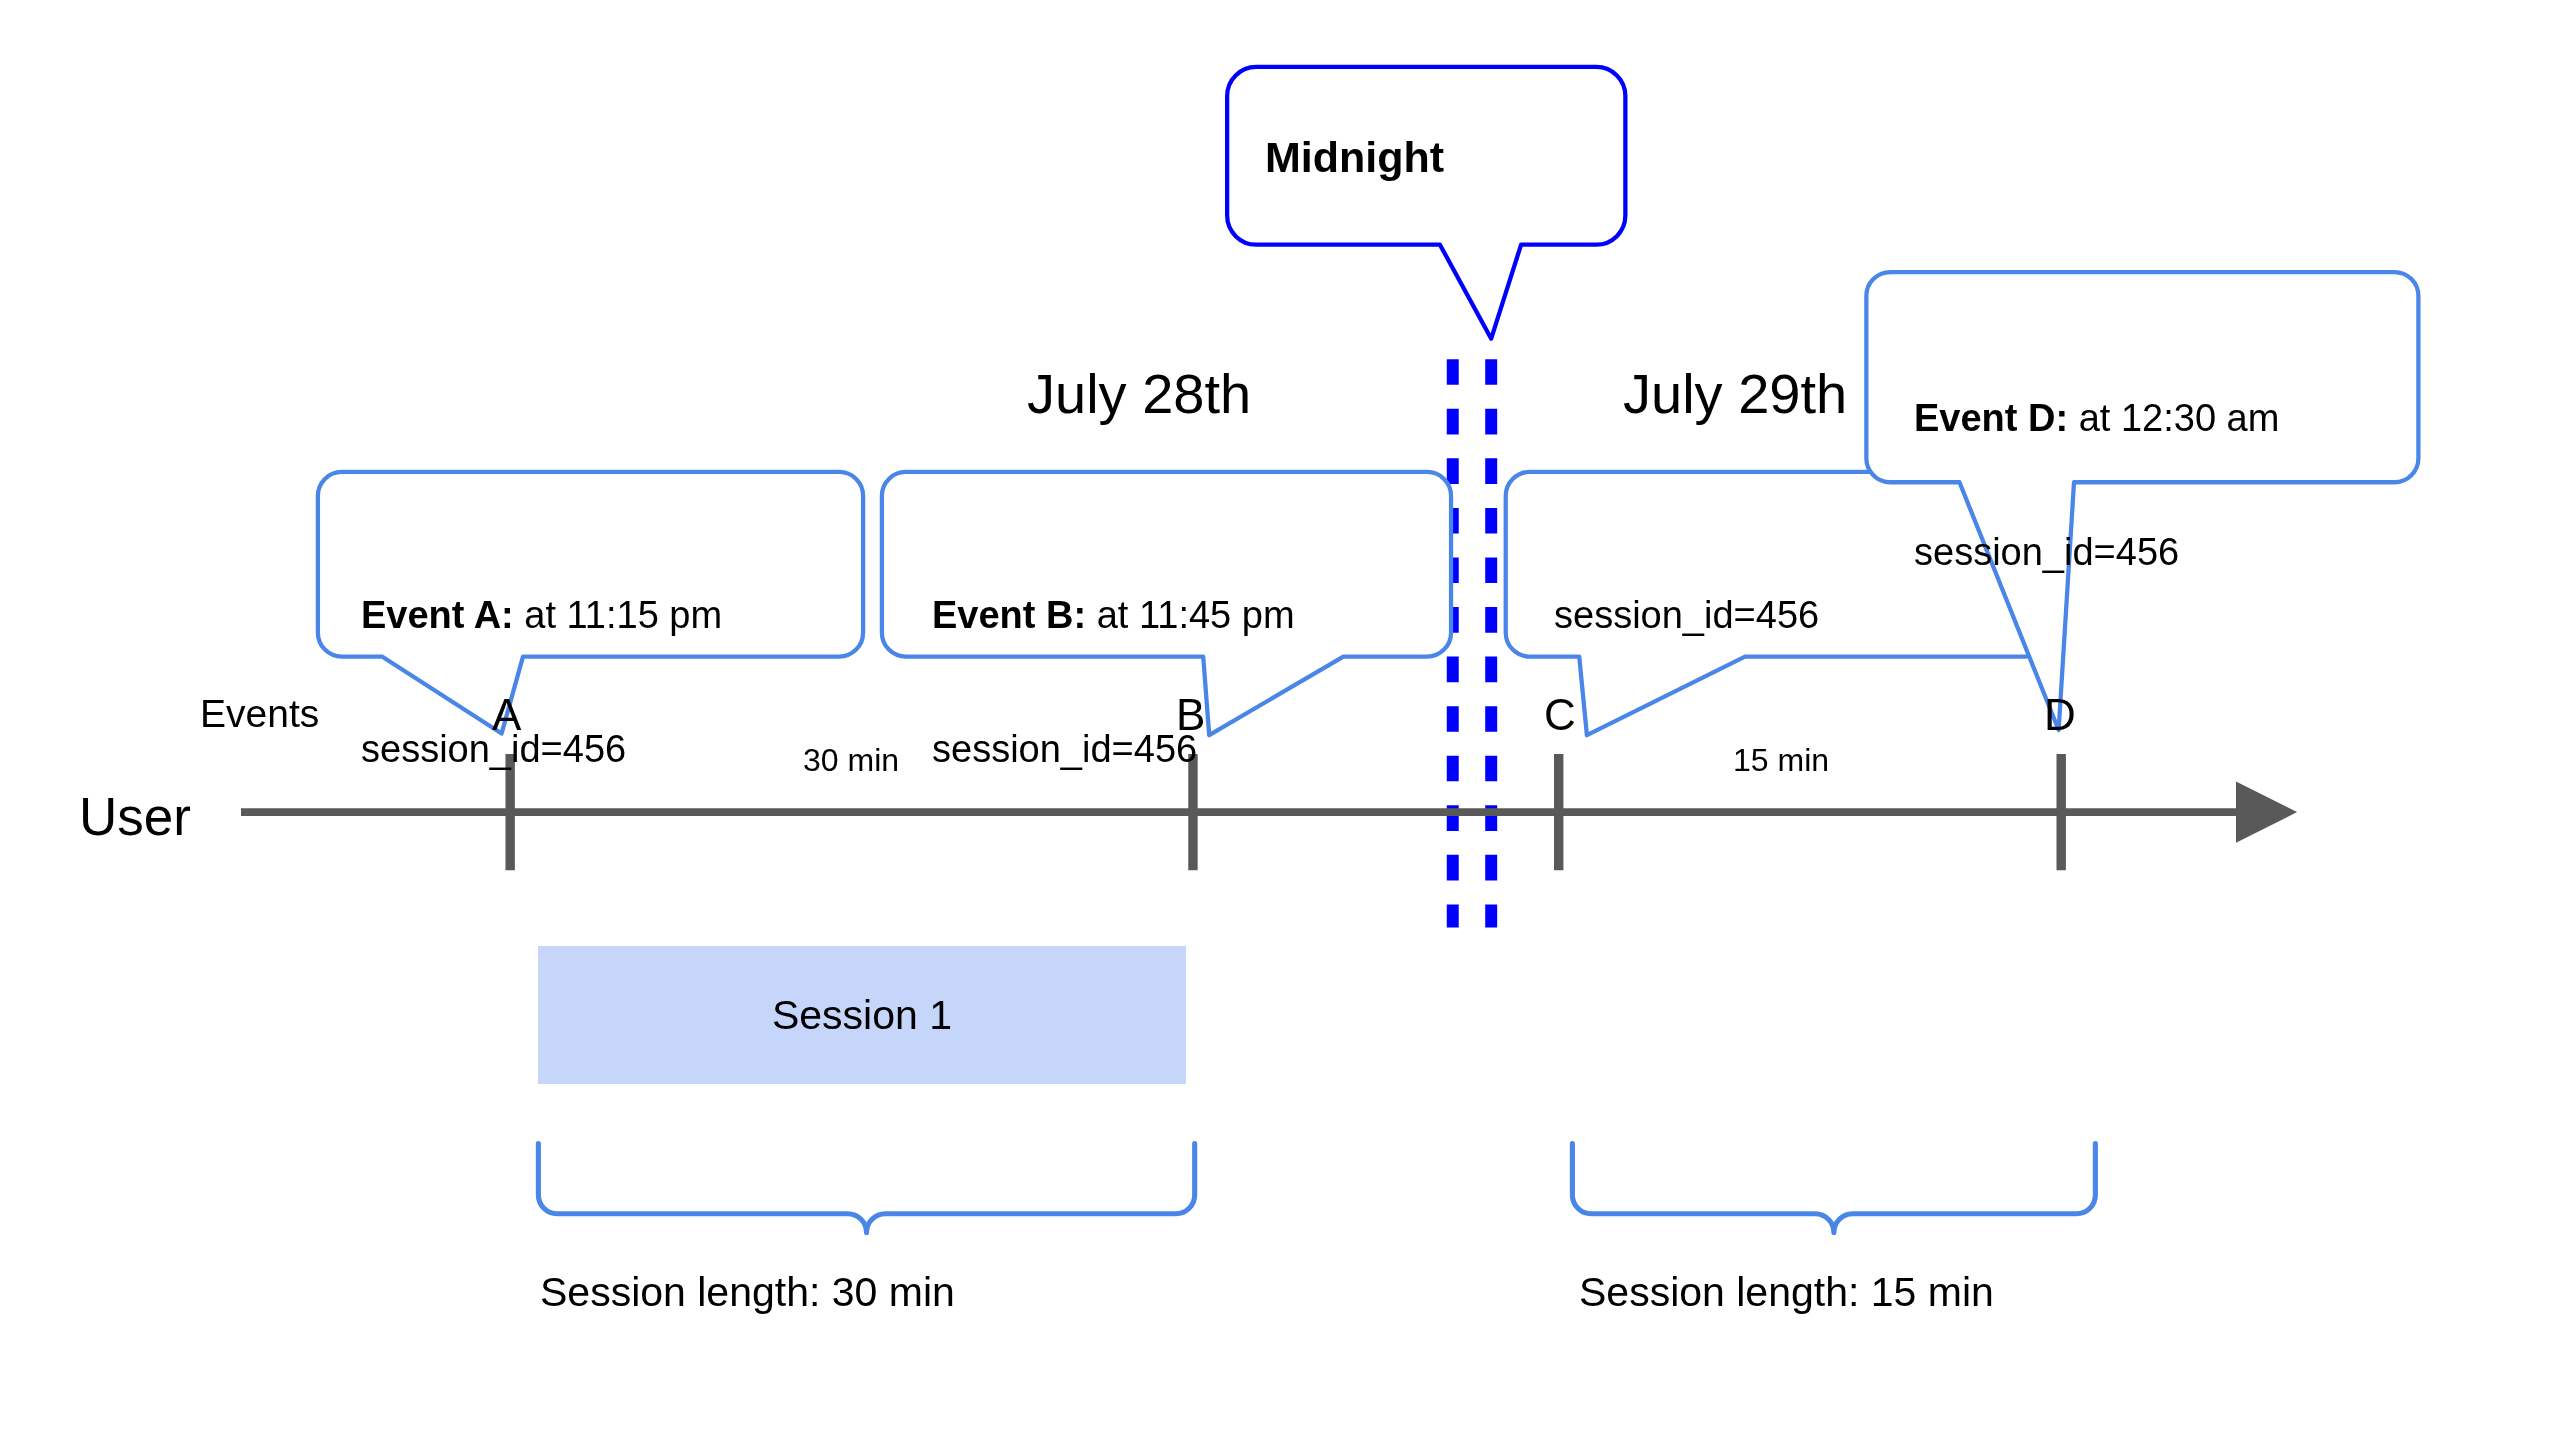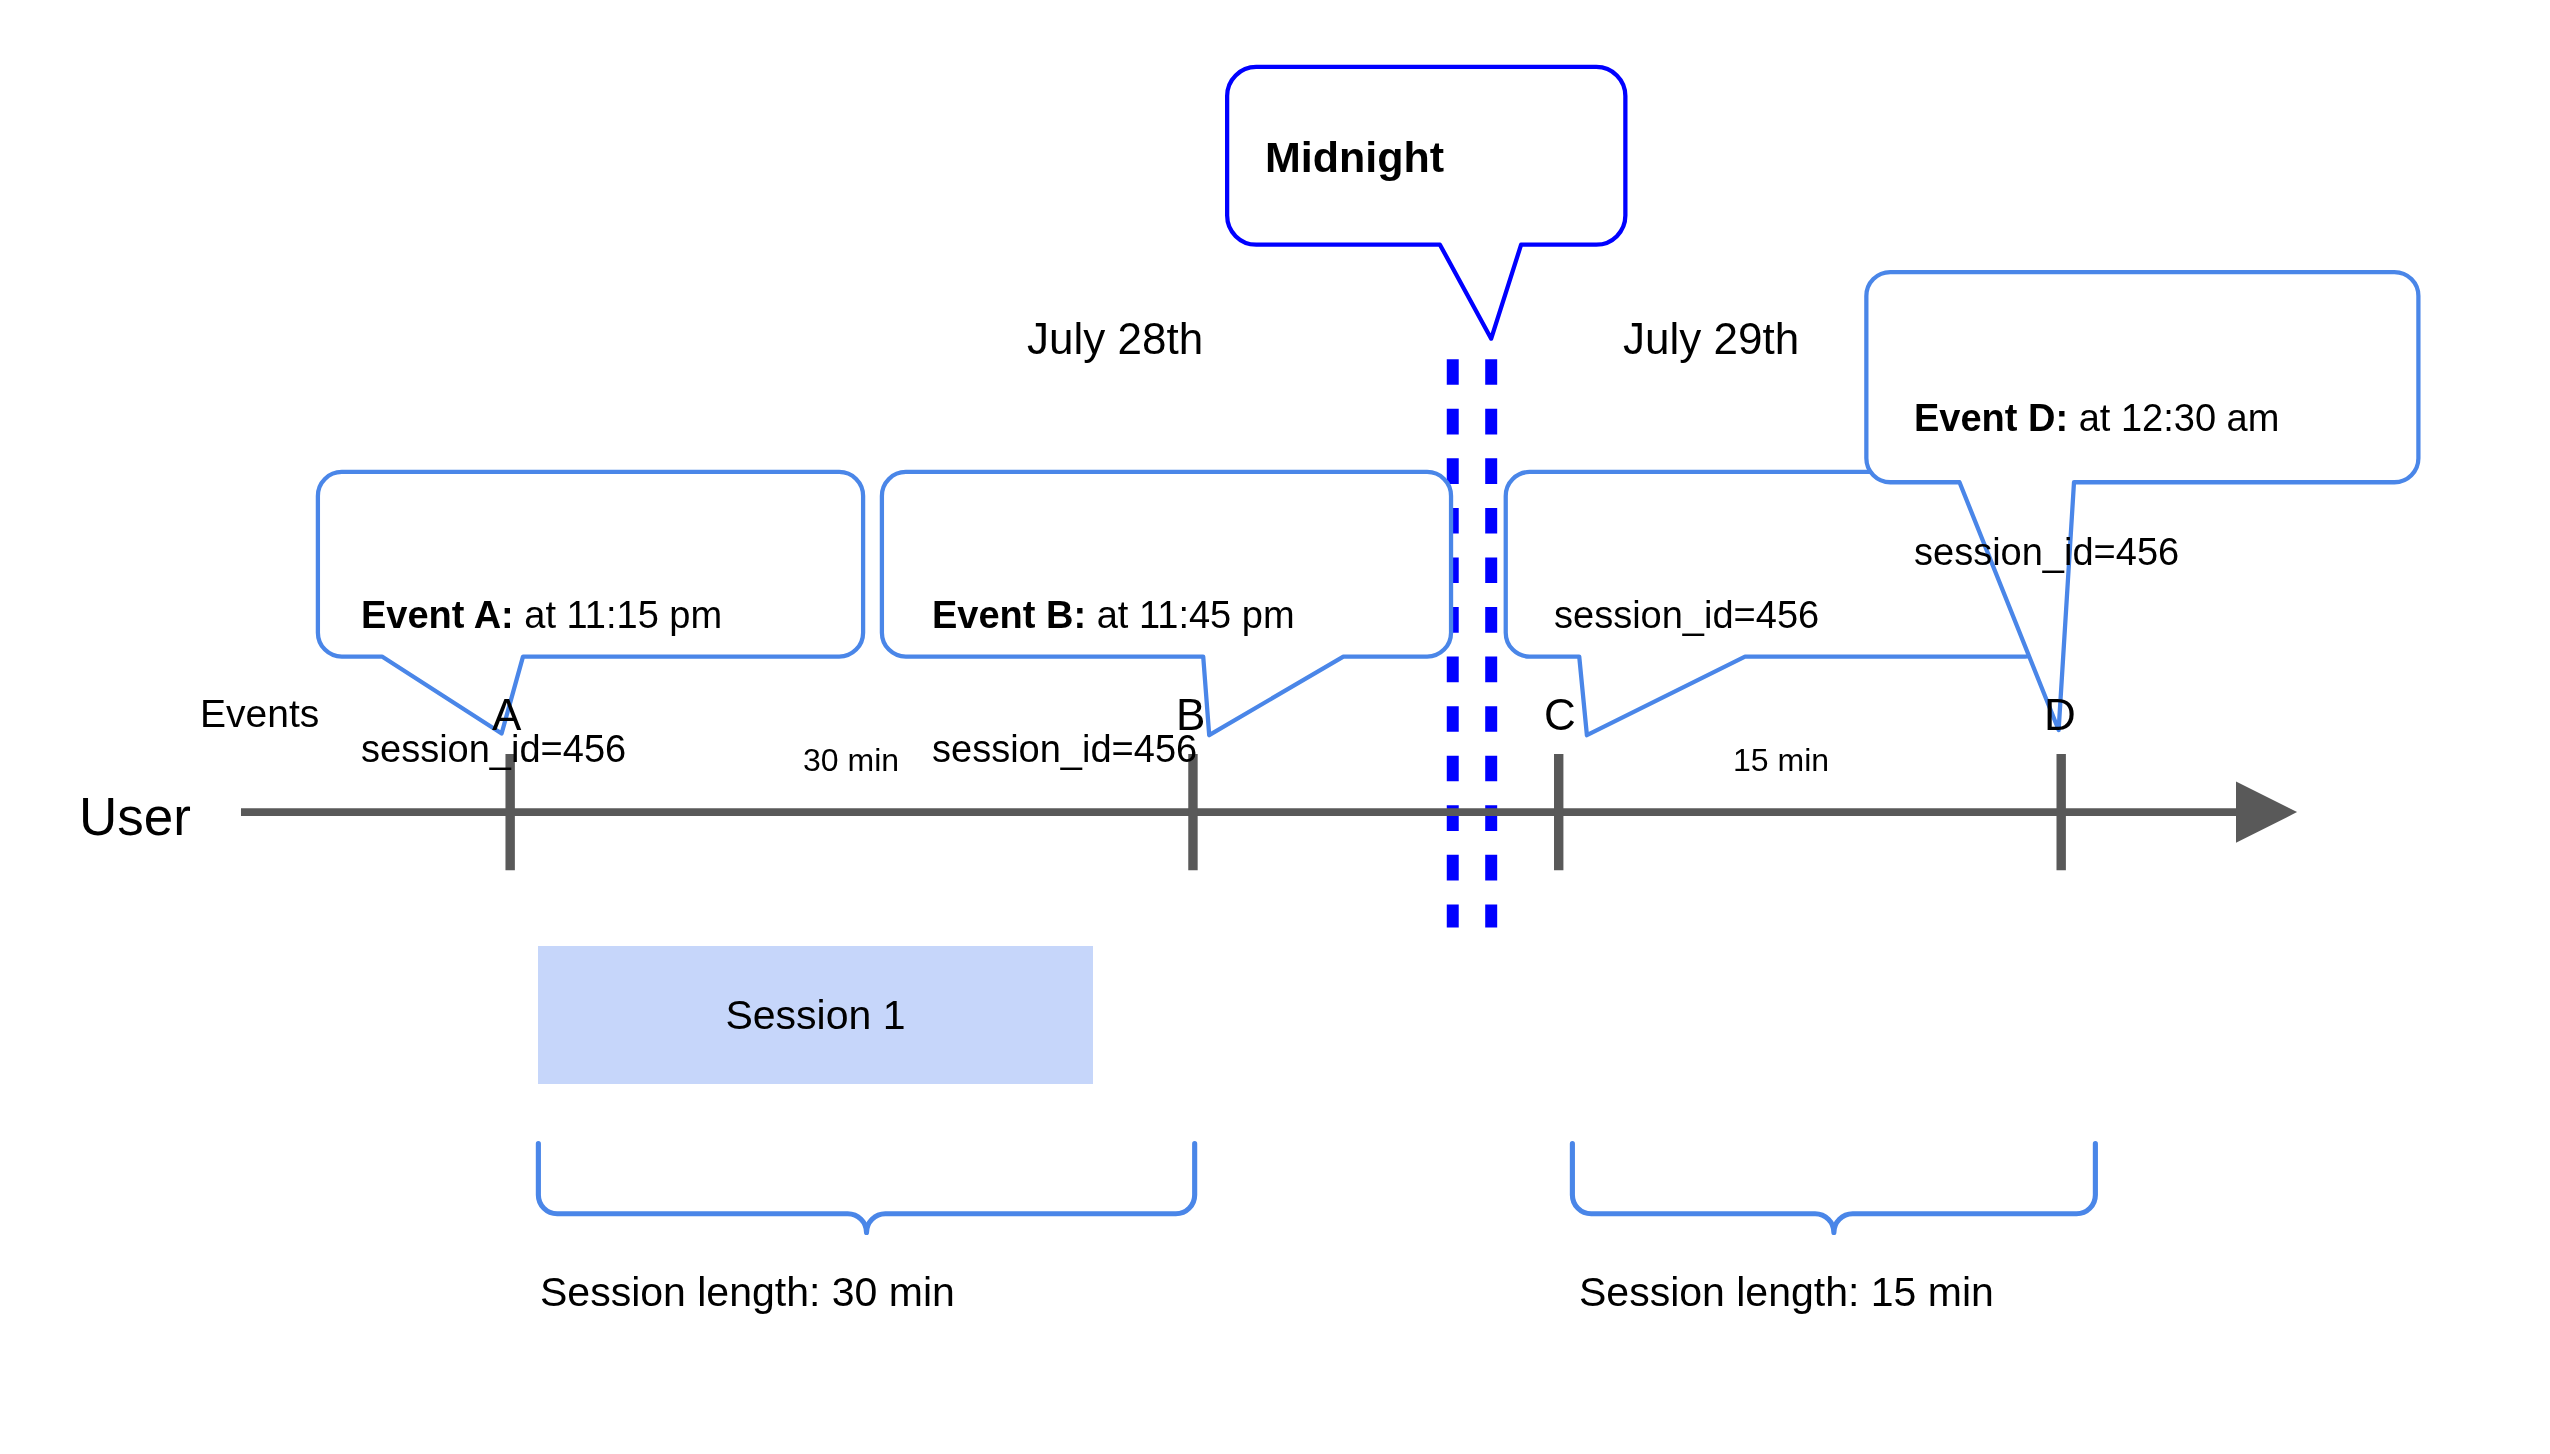--- a/index.html
+++ b/index.html
@@ -36,21 +36,21 @@
   }
   .callout-text {
     font-size: 38px;
     letter-spacing: 0px;
   }
   .callout-text .b { font-weight: bold; }
   .midnight-label {
     font-size: 43px;
     font-weight: bold;
   }
-  .date-label { font-size: 44px; }
+  .date-label { font-size: 56px; margin-top: 48px; }
   .axis-name  { font-size: 53px; }
   .events-name{ font-size: 39px; }
   .evt-letter { font-size: 44px; }
   .gap-label  { font-size: 32px; }
   .session-label { font-size: 41px; }
   .sesslen-label { font-size: 41px; }
   .session-box {
     position: absolute;
     background: #c6d6fa;
   }
@@ -194,21 +194,21 @@
   <div class="txt axis-name" style="left:79px; top:786px;">User</div>
 
   <div class="txt evt-letter" style="left:492px;  top:689px;">A</div>
   <div class="txt evt-letter" style="left:1176px; top:689px;">B</div>
   <div class="txt evt-letter" style="left:1544px; top:689px;">C</div>
   <div class="txt evt-letter" style="left:2044px; top:689px;">D</div>
 
   <div class="txt gap-label" style="left:803px; top:742px;">30 min</div>
   <div class="txt gap-label" style="left:1733px; top:742px;">15 min</div>
 
-  <div class="session-box" style="left:538px; top:946px; width:555px; height:138px;">
+  <div class="session-box" style="left:538px; top:946px; width:648px; height:138px;">
     <div class="session-box-inner">
       <span class="session-label">Session 1</span>
     </div>
   </div>
 
 
   <div class="txt sesslen-label" style="left:540px; top:1268px;">Session length: 30 min</div>
   <div class="txt sesslen-label" style="left:1579px; top:1268px;">Session length: 15 min</div>
 
 </div>

